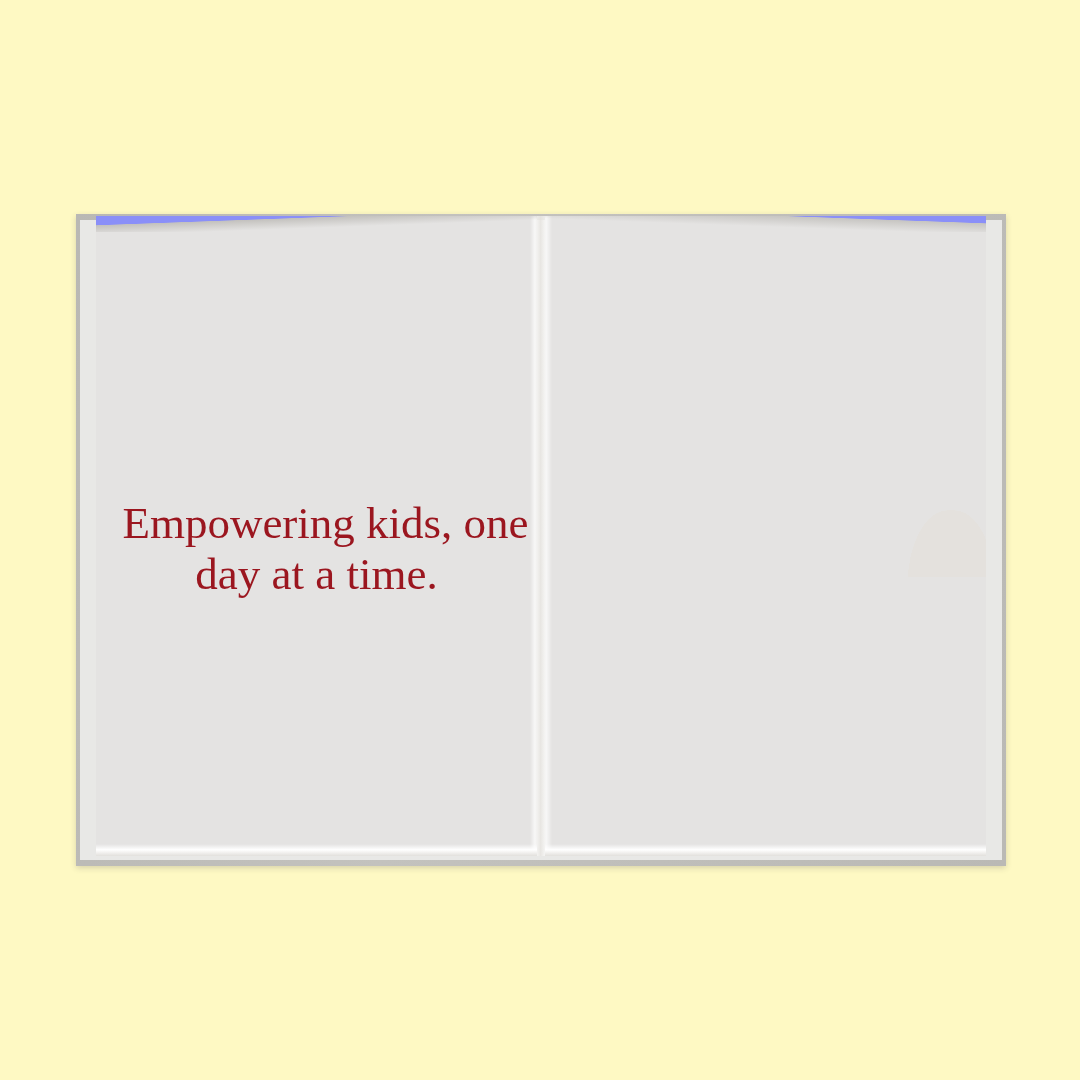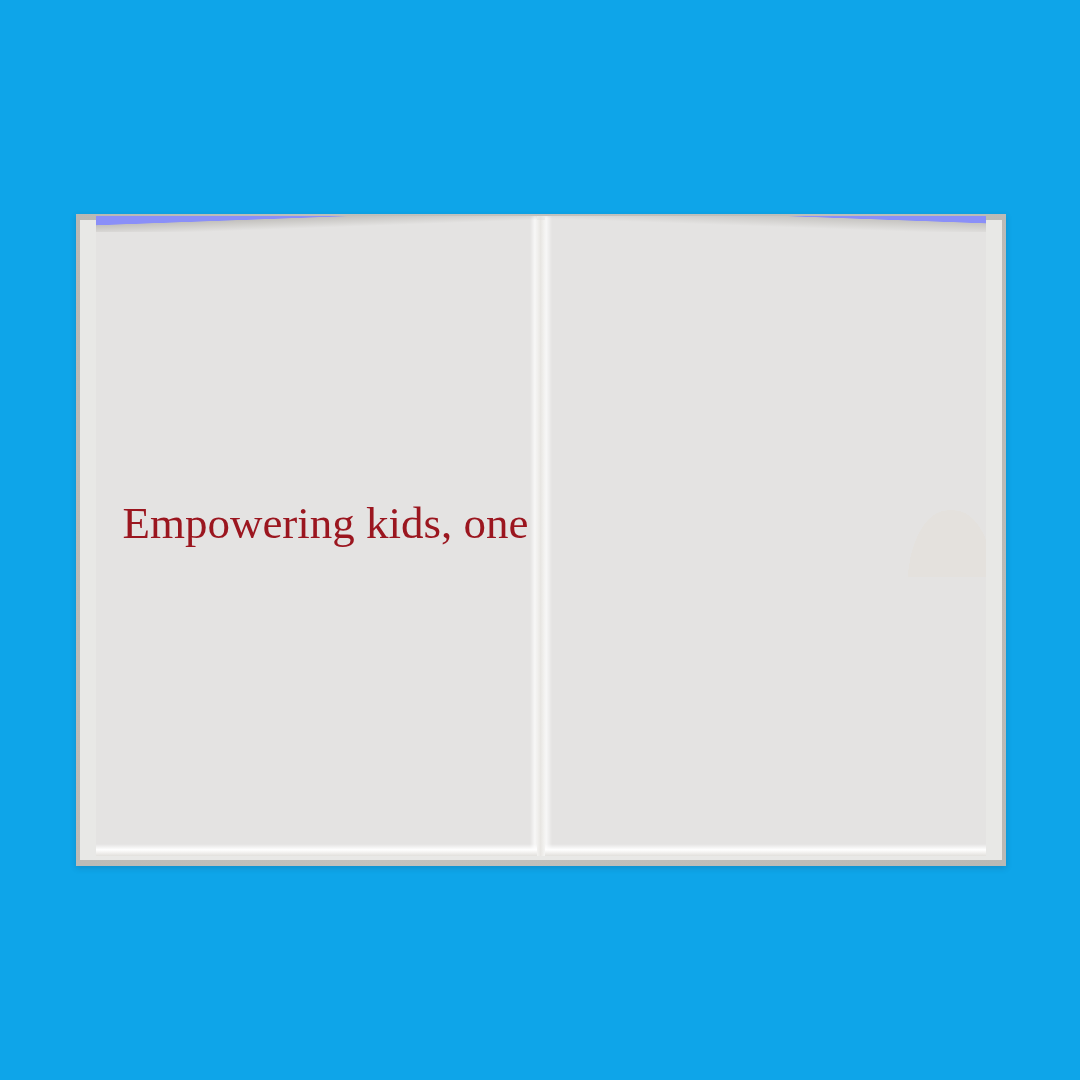--- a/index.html
+++ b/index.html
@@ -397,21 +397,21 @@
     color: #9b161f;
     font-size: 45px;
     overflow: hidden;
   }
   .quote .line { display: block; }
   .quote-left .line-1 { margin-left: 18px; }
 </style>
 </head>
 <body style="background: rgb(122, 127, 251);">
 
-<div id="canvas" style="background: #0ea5e9;">
+<div id="canvas" style="background: #fef9c3;">
 
   <div class="book">
 
     <div class="book-board">
       <div class="book-board-inner"></div>
     </div>
 
     <div class="pages">
 
       <div class="page page-left">
@@ -428,20 +428,21 @@
           <div class="lp-desk lp-desk-left"></div>
           <div class="lp-floor"></div>
           <div class="lp-desk lp-desk-main"></div>
           <div class="lp-papers"></div>
           <div class="lp-papers2"></div>
           <div class="lp-chair-tube lp-chair-3"></div>
         </div>
 
         <div class="quote quote-left" style="color: rgb(155, 22, 31); font-size: 45px; text-align: center;">
           <span class="line line-1">Empowering kids, one</span>
+          <span class="line line-2">day at a time.</span>
         </div>
 
         <div class="page-curve left"></div>
         <div class="page-bottom-edge"></div>
       </div>
 
       <div class="page page-right">
         <div class="photo photo-right">
           <div class="rp-wall"></div>
           <div class="rp-board-strip"></div>

